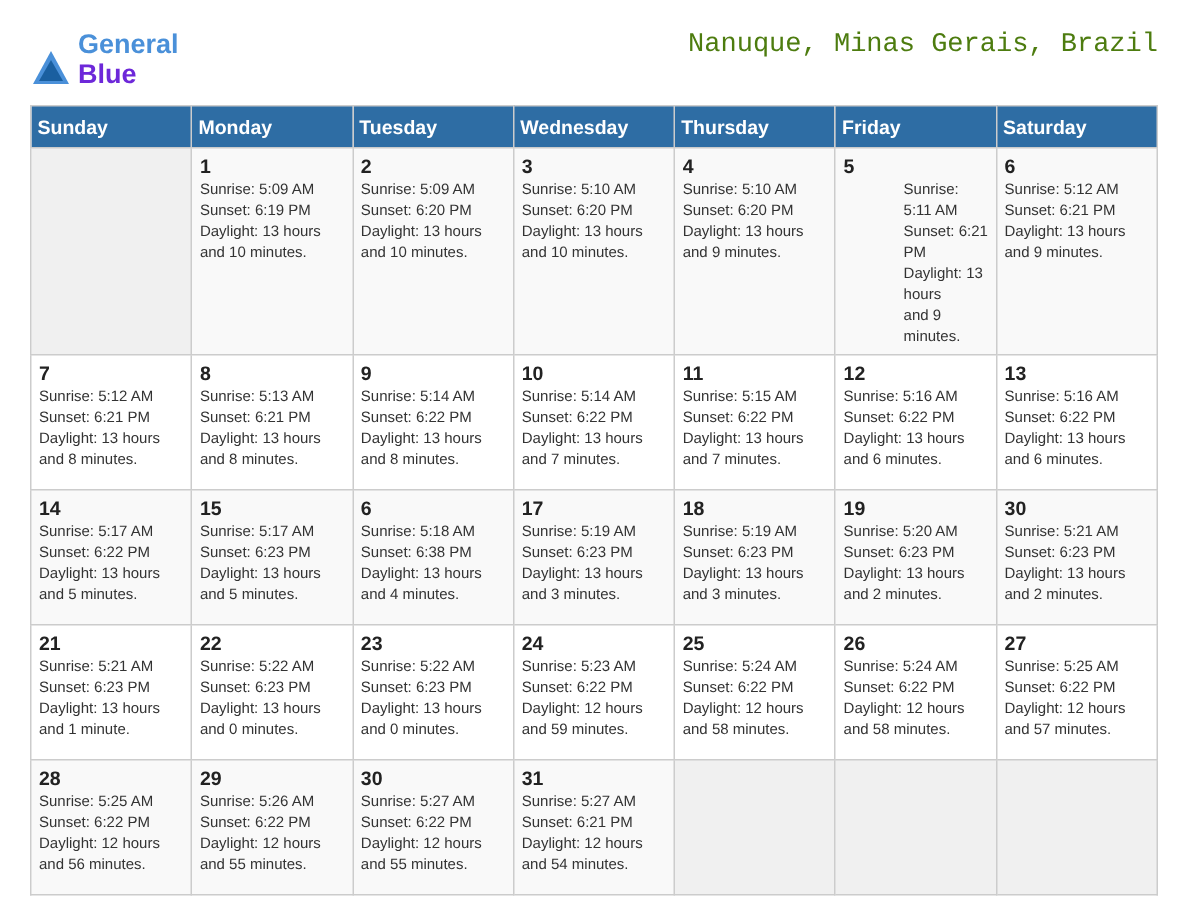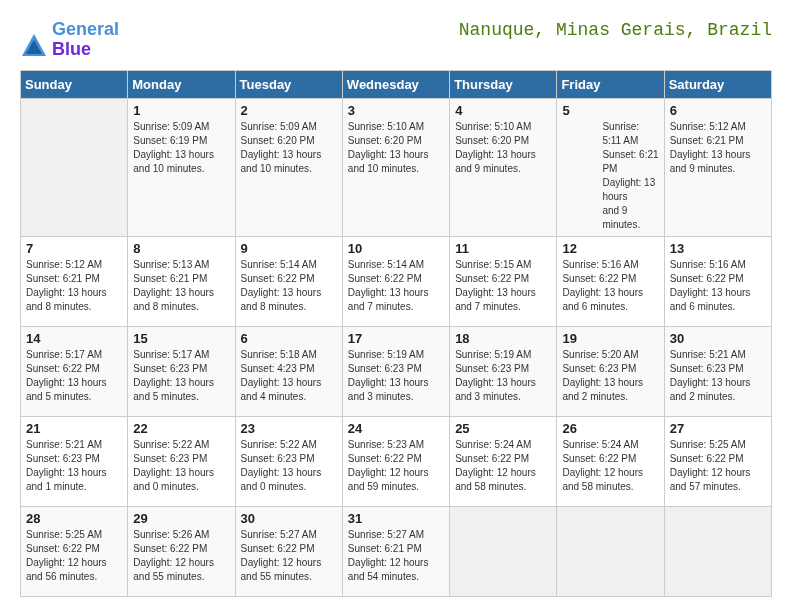--- a/index.html
+++ b/index.html
@@ -229,21 +229,21 @@
         <td>
           <div class="day-number">15</div>
           <div class="day-info" style="white-space: pre-line;">Sunrise: 5:17 AM
 Sunset: 6:23 PM
 Daylight: 13 hours
 and 5 minutes.</div>
         </td>
         <td>
           <div class="day-number">6</div>
           <div class="day-info" style="white-space: pre-line;">Sunrise: 5:18 AM
-Sunset: 4:23 PM
+Sunset: 6:38 PM
 Daylight: 13 hours
 and 4 minutes.</div>
         </td>
         <td>
           <div class="day-number">17</div>
           <div class="day-info" style="white-space: pre-line;">Sunrise: 5:19 AM
 Sunset: 6:23 PM
 Daylight: 13 hours
 and 3 minutes.</div>
         </td>

